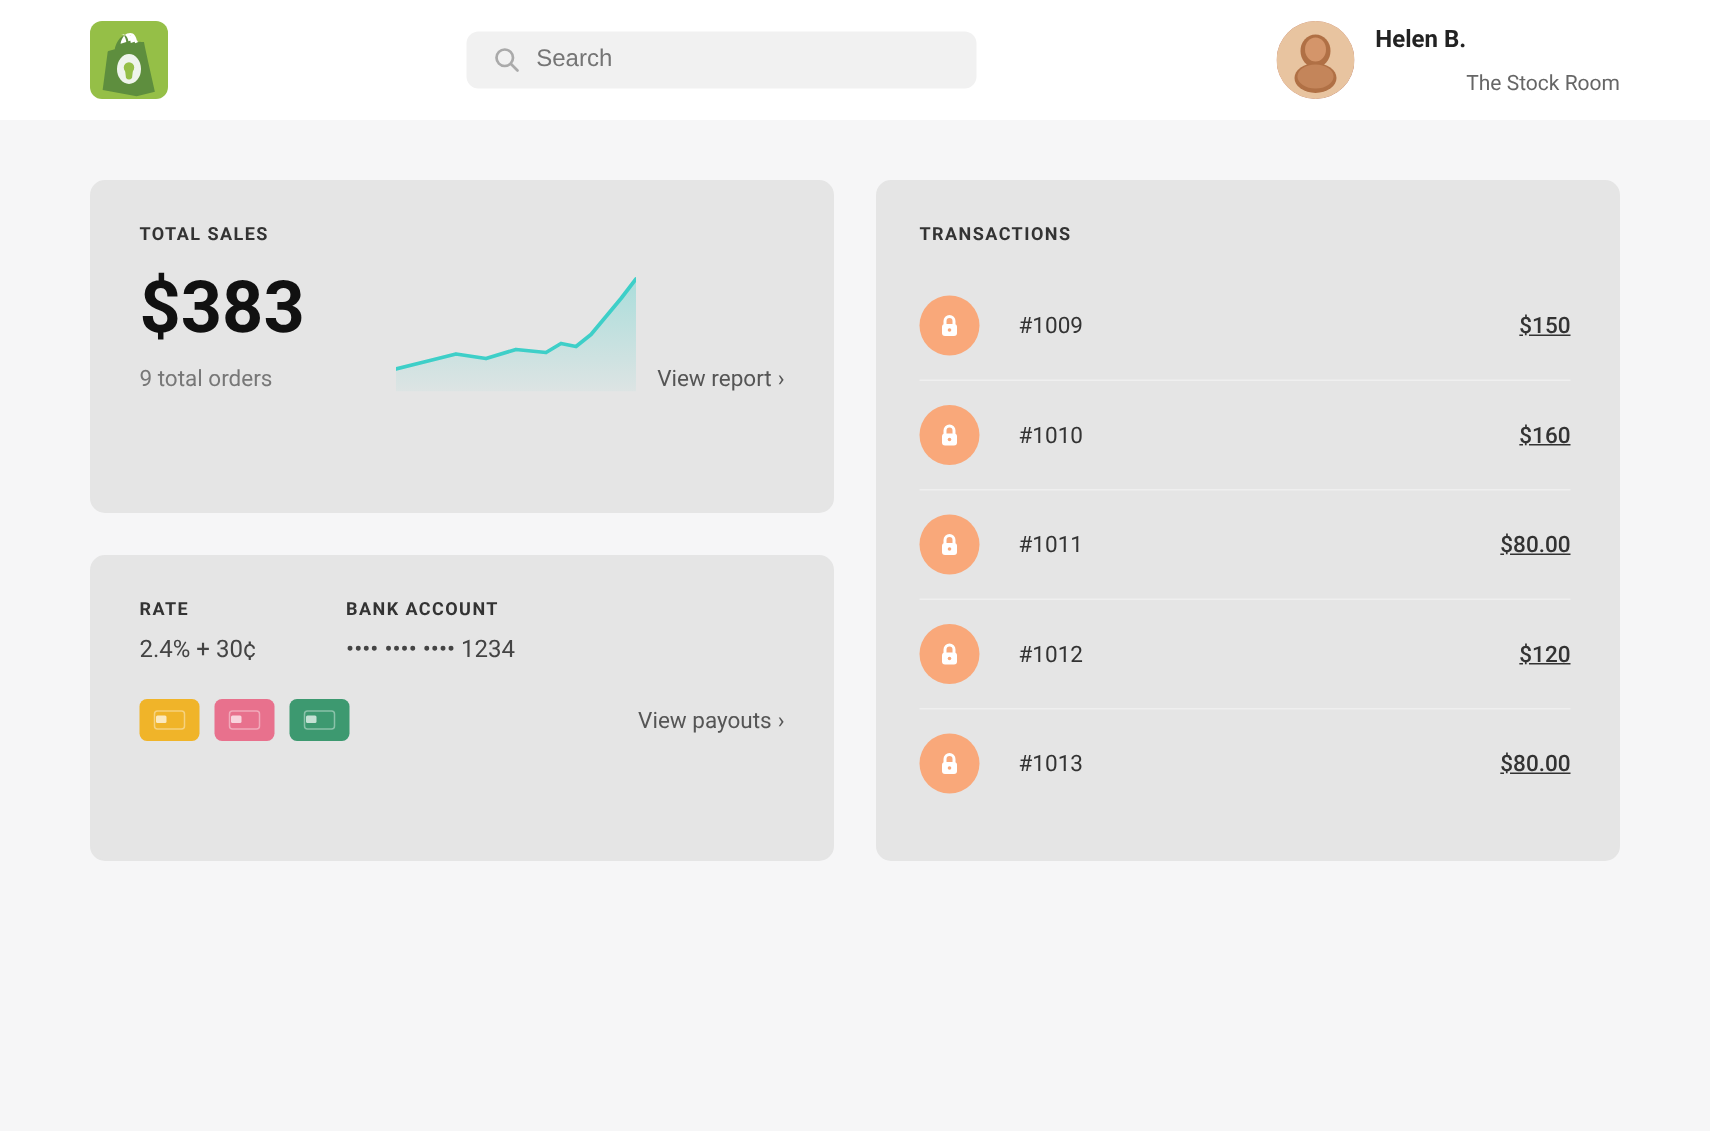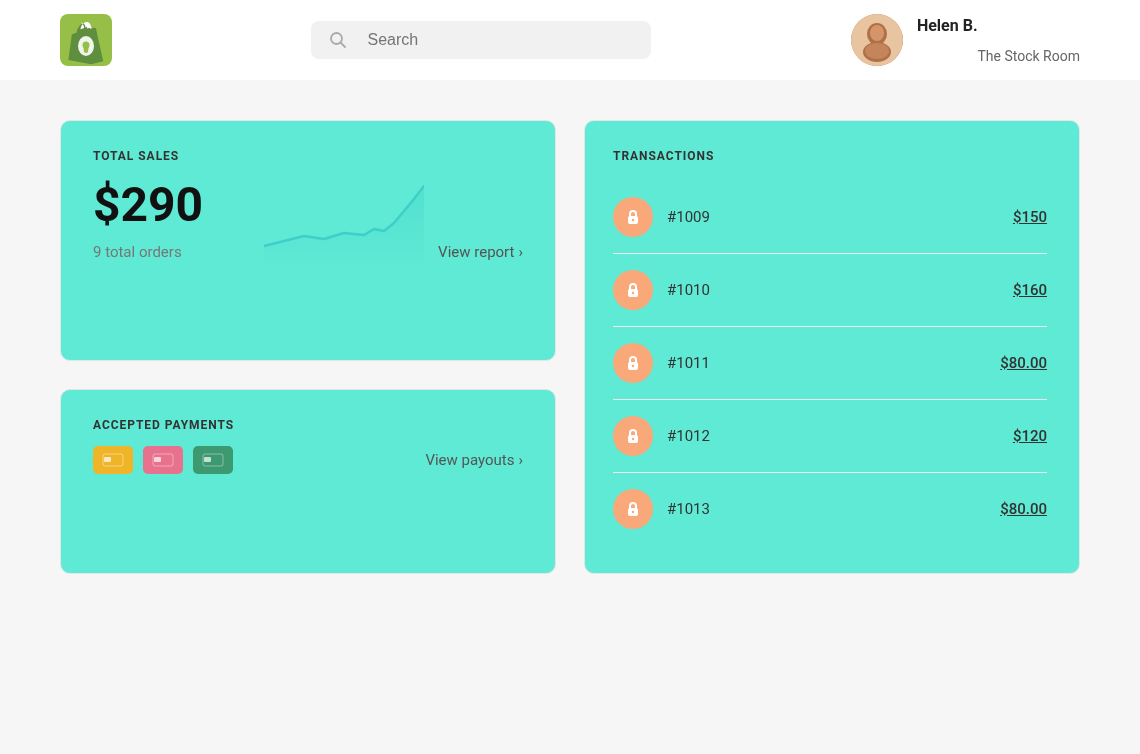--- a/index.html
+++ b/index.html
@@ -29,21 +29,21 @@
       width: 52px;
       height: 52px;
     }
     .search-bar {
       display: flex;
       align-items: center;
       background: #f1f1f1;
       border-radius: 8px;
       padding: 10px 18px;
       width: 340px;
-      gap: 20px;
+      gap: 10px;
     }
     .search-bar input {
       border: none;
       background: transparent;
       font-size: 16px;
       color: #888;
       outline: none;
       width: 100%;
     }
     .search-icon-svg {
@@ -91,21 +91,21 @@
     
     .main {
       padding: 40px 60px;
       display: grid;
       grid-template-columns: 1fr 1fr;
       gap: 28px;
     }
 
     
     .card {
-      background: #5eead4;
+      background: #e5e5e5;
       border-radius: 10px;
       border: 1px solid #e5e5e5;
       padding: 28px 32px;
     }
 
     
     .card-sales {
       grid-column: 1;
       grid-row: 1;
     }
@@ -224,21 +224,21 @@
       padding-left: 28px;
     }
     .transactions-list {
       margin-top: 10px;
     }
     .transaction-item {
       display: flex;
       align-items: center;
       padding: 16px 0;
       border-bottom: 1px solid #efefef;
-      gap: 14px;
+      gap: 26px;
     }
     .transaction-item:last-child {
       border-bottom: none;
     }
     .lock-icon-circle {
       width: 40px;
       height: 40px;
       border-radius: 50%;
       background: #f9a87a;
       display: flex;
@@ -308,21 +308,21 @@
     </div>
   </div>
 </header>
 
 <main class="main">
 
   <div class="card card-sales">
     <div class="card-label">TOTAL SALES</div>
     <div class="sales-body">
       <div class="sales-left">
-        <div class="sales-amount">$290</div>
+        <div class="sales-amount">$383</div>
         <div class="sales-orders">9 total orders</div>
       </div>
       <div class="sales-right">
 
         <svg class="chart-area" viewBox="0 0 160 80" xmlns="http://www.w3.org/2000/svg">
           <defs>
             <linearGradient id="chartFill" x1="0" y1="0" x2="0" y2="1">
               <stop offset="0%" stop-color="#3ecfc8" stop-opacity="0.35"></stop>
               <stop offset="100%" stop-color="#3ecfc8" stop-opacity="0.05"></stop>
             </linearGradient>
@@ -395,21 +395,30 @@
           <circle cx="9" cy="12" r="1.2" fill="#f9a87a"></circle>
         </svg>
       </div>
       <span class="transaction-id">#1013</span>
       <span class="transaction-amount">$80.00</span>
     </div>
       </div>
   </div>
 
   <div class="card card-rate">
-    <div class="accepted-label">ACCEPTED PAYMENTS</div>
+    <div class="rate-bank-row">
+      <div class="rate-section">
+        <div class="field-label">RATE</div>
+        <div class="field-value">2.4% + 30¢</div>
+      </div>
+      <div class="bank-section">
+        <div class="field-label">BANK ACCOUNT</div>
+        <div class="field-value">•••• •••• •••• 1234</div>
+      </div>
+    </div>
     <div class="accepted-row">
       <div class="cards-icons">
         <div class="card-icon card-icon-yellow">
           <svg viewBox="0 0 22 14" fill="none" xmlns="http://www.w3.org/2000/svg">
             <rect x="2" y="4" width="7" height="5" rx="1" fill="rgba(255,255,255,0.7)"></rect>
             <rect x="1" y="1" width="20" height="12" rx="2" fill="none" stroke="rgba(255,255,255,0.4)" stroke-width="1"></rect>
           </svg>
         </div>
         <div class="card-icon card-icon-pink">
           <svg viewBox="0 0 22 14" fill="none" xmlns="http://www.w3.org/2000/svg">

